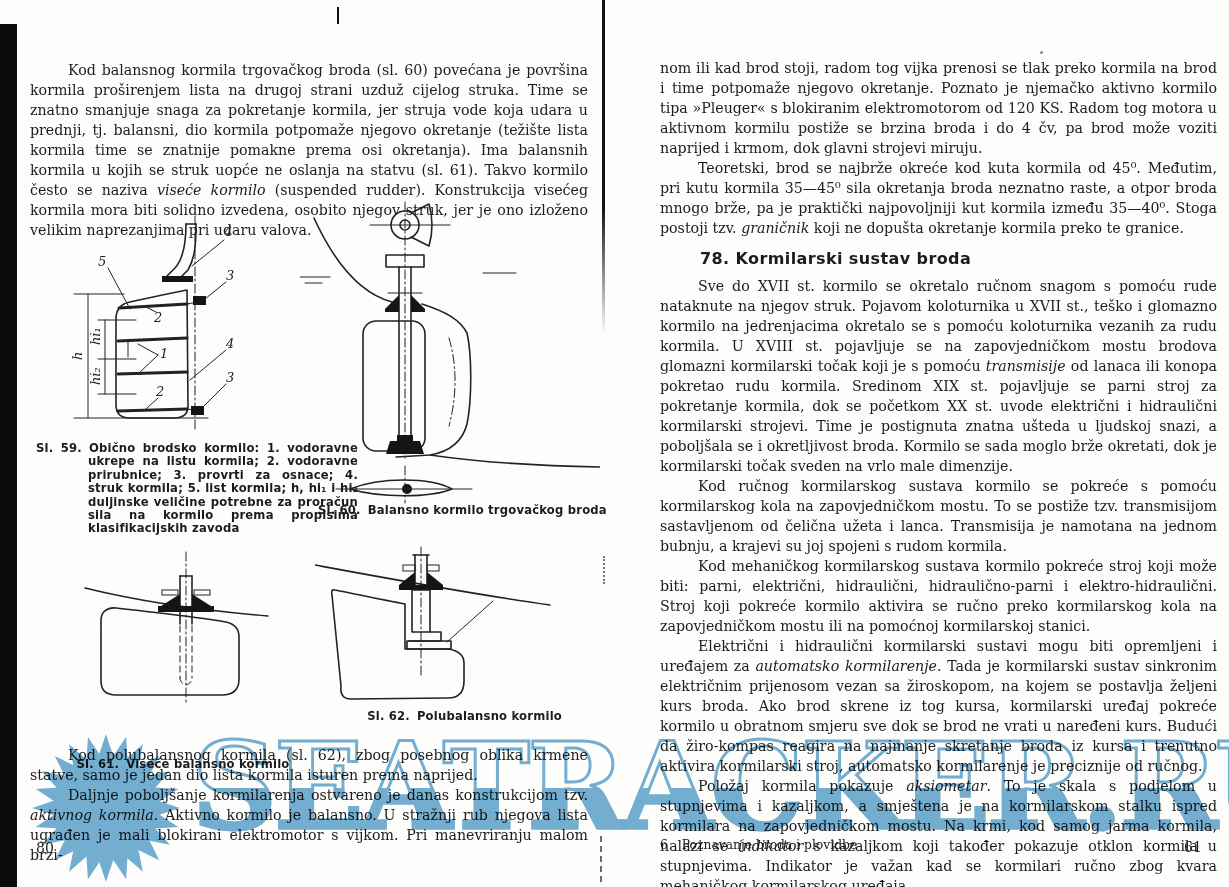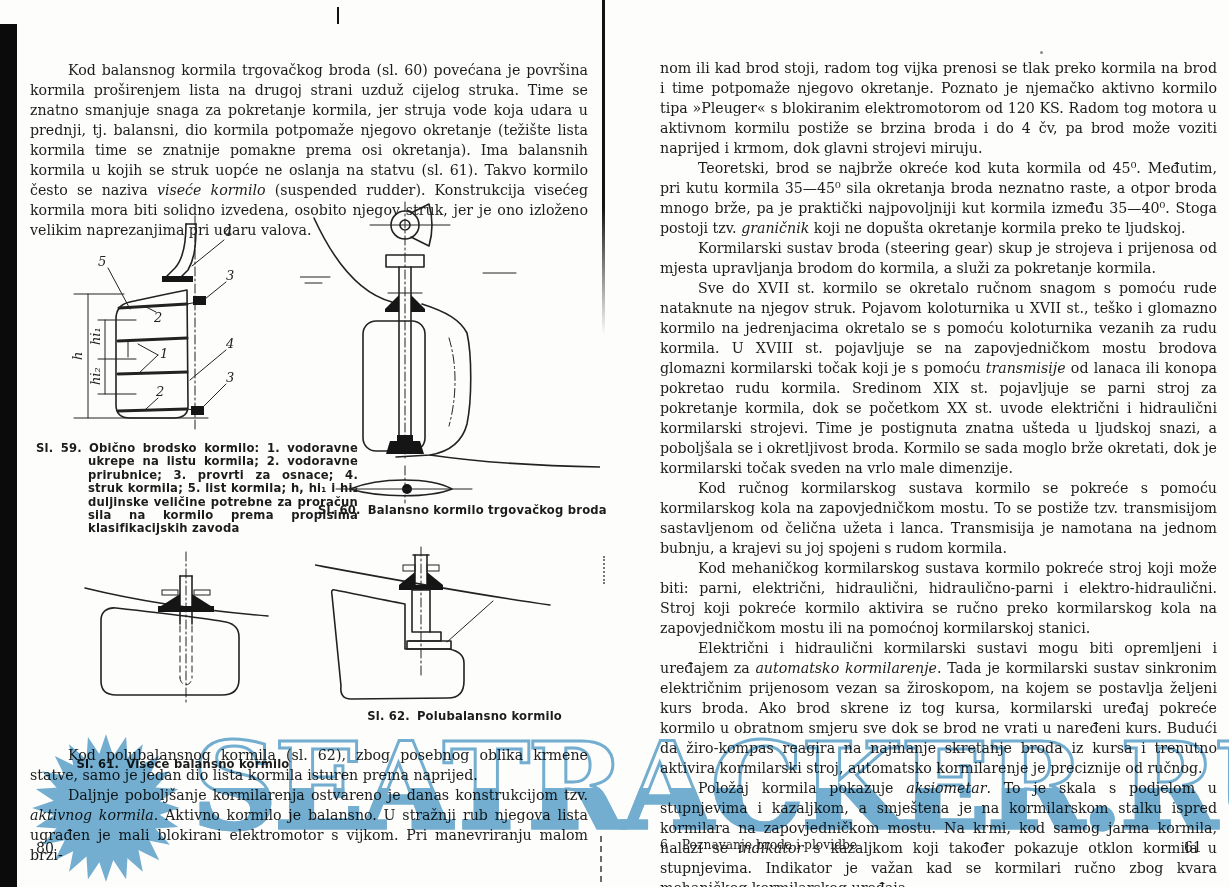--- a/index.html
+++ b/index.html
@@ -244,22 +244,22 @@
 
 <div class="col left-bottom">
   <p class="ind"><span>Kod polubalansnog kormila (sl. 62), zbog posebnog oblika krmene statve, samo je jedan dio lista kormila isturen prema naprijed.</span></p>
   <p class="ind"><span>Daljnje poboljšanje kormilarenja ostvareno je danas konstrukcijom tzv. </span><i>aktivnog kormila</i><span>. Aktivno kormilo je balansno. U stražnji rub njegova lista ugrađen je mali blokirani elektromotor s vijkom. Pri manevriranju malom brzi-</span></p>
 </div>
 
 <div class="pageno" style="left:36px;top:840px;text-align:center;">80</div>
 
 <div class="col right-col">
   <p><span>nom ili kad brod stoji, radom tog vijka prenosi se tlak preko kormila na brod i time potpomaže njegovo okretanje. Poznato je njemačko aktivno kormilo tipa »Pleuger« s blokiranim elektromotorom od 120 KS. Radom tog motora u aktivnom kormilu postiže se brzina broda i do 4 čv, pa brod može voziti naprijed i krmom, dok glavni strojevi miruju.</span></p>
-  <p class="ind"><span>Teoretski, brod se najbrže okreće kod kuta kormila od 45⁰. Međutim, pri kutu kormila 35—45⁰ sila okretanja broda neznatno raste, a otpor broda mnogo brže, pa je praktički najpovoljniji kut kormila između 35—40⁰. Stoga postoji tzv. </span><i>graničnik</i><span> koji ne dopušta okretanje kormila preko te ljudskoj.</span></p>
-  <p class="ind"><span>Kormilarski sustav broda (steering gear) skup je strojeva i prijenosa od mjesta upravljanja brodom do kormila, a služi za pokretanje kormila.</span></p>
+  <p class="ind"><span>Teoretski, brod se najbrže okreće kod kuta kormila od 45⁰. Međutim, pri kutu kormila 35—45⁰ sila okretanja broda neznatno raste, a otpor broda mnogo brže, pa je praktički najpovoljniji kut kormila između 35—40⁰. Stoga postoji tzv. </span><i>graničnik</i><span> koji ne dopušta okretanje kormila preko te granice.</span></p>
+  <h2>78. Kormilarski sustav broda</h2>
   <p class="ind"><span>Sve do XVII st. kormilo se okretalo ručnom snagom s pomoću rude nataknute na njegov struk. Pojavom koloturnika u XVII st., teško i glomazno kormilo na jedrenjacima okretalo se s pomoću koloturnika vezanih za rudu kormila. U XVIII st. pojavljuje se na zapovjedničkom mostu brodova glomazni kormilarski točak koji je s pomoću </span><i>transmisije</i><span> od lanaca ili konopa pokretao rudu kormila. Sredinom XIX st. pojavljuje se parni stroj za pokretanje kormila, dok se početkom XX st. uvode električni i hidraulični kormilarski strojevi. Time je postignuta znatna ušteda u ljudskoj snazi, a poboljšala se i okretljivost broda. Kormilo se sada moglo brže okretati, dok je kormilarski točak sveden na vrlo male dimenzije.</span></p>
   <p class="ind"><span>Kod ručnog kormilarskog sustava kormilo se pokreće s pomoću kormilarskog kola na zapovjedničkom mostu. To se postiže tzv. transmisijom sastavljenom od čelična užeta i lanca. Transmisija je namotana na jednom bubnju, a krajevi su joj spojeni s rudom kormila.</span></p>
   <p class="ind"><span>Kod mehaničkog kormilarskog sustava kormilo pokreće stroj koji može biti: parni, električni, hidraulični, hidraulično-parni i elektro-hidraulični. Stroj koji pokreće kormilo aktivira se ručno preko kormilarskog kola na zapovjedničkom mostu ili na pomoćnoj kormilarskoj stanici.</span></p>
   <p class="ind"><span>Električni i hidraulični kormilarski sustavi mogu biti opremljeni i uređajem za </span><i>automatsko kormilarenje</i><span>. Tada je kormilarski sustav sinkronim električnim prijenosom vezan sa žiroskopom, na kojem se postavlja željeni kurs broda. Ako brod skrene iz tog kursa, kormilarski uređaj pokreće kormilo u obratnom smjeru sve dok se brod ne vrati u naređeni kurs. Budući da žiro-kompas reagira na najmanje skretanje broda iz kursa i trenutno aktivira kormilarski stroj, automatsko kormilarenje je preciznije od ručnog.</span></p>
   <p class="ind"><span>Položaj kormila pokazuje </span><i>aksiometar</i><span>. To je skala s podjelom u stupnjevima i kazaljkom, a smještena je na kormilarskom stalku ispred kormilara na zapovjedničkom mostu. Na krmi, kod samog jarma kormila, nalazi se </span><i>indikator</i><span> s kazaljkom koji također pokazuje otklon kormila u stupnjevima. Indikator je važan kad se kormilari ručno zbog kvara mehaničkog kormilarskog uređaja.</span></p>
   <p class="ind"><span>Prema propisima klasifikacijskih zavoda, svaki kormilarski sustav na trgovačkom brodu mora imati </span><b>glavni</b><span> i </span><b>pomoćni</b><span> pogonski uređaj.</span></p>
   <p class="ind"><span>Pomoćni kormilarski pogonski uređaj može biti ručni, i to na onim brodovima kod kojih promjer vrha struka kormila ne prelazi 230 mm na putničkim brodovima odnosno 355 mm na svim ostalim brodovima.</span></p>
 </div>
 
 <div class="footer-sig">

